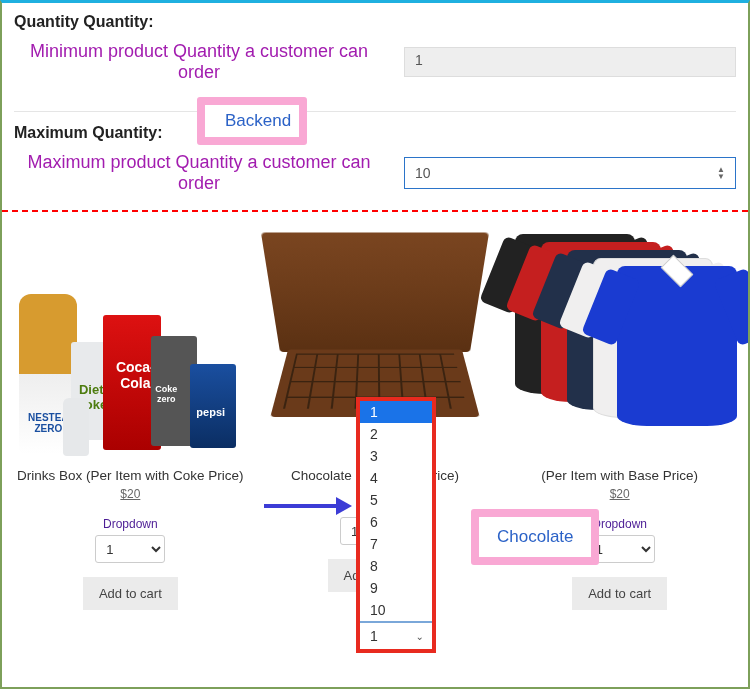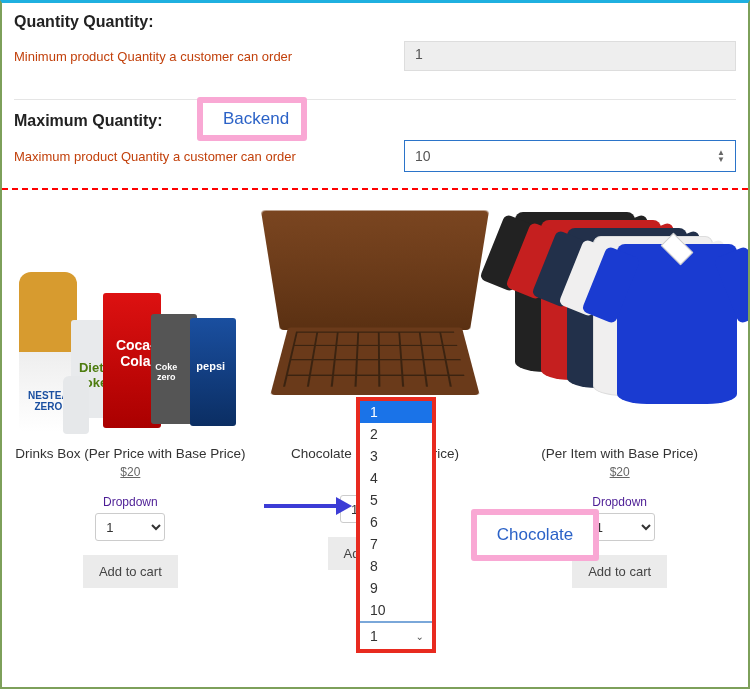--- a/index.html
+++ b/index.html
@@ -23,22 +23,23 @@
     margin-bottom: 10px;
   }
   .row {
     display: flex;
     align-items: center;
     gap: 20px;
     margin-bottom: 8px;
   }
   .hint {
     flex: 0 0 370px;
-    font-size: 13px;
-    color: #c2410c;
+    font-size: 18px;
+    color: #a21caf;
+    text-align: center;
   }
   .field-dis {
     flex: 1;
     height: 30px;
     background: #eee;
     border: 1px solid #ddd;
     padding: 4px 10px;
     font-size: 14px;
     color: #555;
   }
@@ -65,21 +66,21 @@
     border-top: 2px dashed red;
     margin: 16px 0 0 0;
   }
   .hr-light {
     border: none;
     border-top: 1px solid #e5e5e5;
     margin: 28px 0 12px 0;
   }
   .label-box {
     position: absolute;
-    border: 6px solid #f9a8d4;
+    border: 8px solid #f9a8d4;
     border-radius: 3px;
     color: #2b62c7;
     font-size: 17px;
     font-weight: 500;
     padding: 6px 20px;
     background: #fff;
     text-align: center;
   }
   .lb-backend { top: 94px; left: 195px; width: 110px; }
   .lb-frontend { top: 506px; left: 469px; width: 128px; padding: 10px 18px;}
@@ -98,21 +99,21 @@
     height: 230px;
     margin: 0 auto 8px;
     position: relative;
   }
   
   .drinks { position: relative; }
   .can { position: absolute; bottom: 8px; border-radius: 3px; }
   .can1 { width: 44px; height: 98px; background: #e8eaec; left: 56px; bottom: 20px;}
   .can2 { width: 58px; height: 135px; background: linear-gradient(#d11, #a00); left: 88px; bottom: 10px;}
   .can3 { width: 46px; height: 110px; background: #555; left: 136px; bottom: 14px;}
-  .can4 { width: 46px; height: 108px; background: linear-gradient(#1a4fa0,#0b2e63); left: 175px; bottom: 12px;}
+  .can4 { width: 46px; height: 84px; background: linear-gradient(#1a4fa0,#0b2e63); left: 175px; bottom: 12px;}
   .bottle { position: absolute; width: 58px; height: 160px; left: 4px; bottom: 6px; background: linear-gradient(#d79b2f 0%, #d79b2f 50%, #eee 50%, #fff 100%); border-radius: 12px 12px 6px 6px; }
   .bottle-label { position:absolute; bottom:20px; left:6px; width:46px; font-size:10px; font-weight:700; color:#1a4fa0;}
   .minib { position:absolute; width:26px; height:58px; background:#e6e8ea; border-radius:6px 6px 4px 4px; left:48px; bottom:4px;}
   .cantxt { position:absolute; color:#fff; font-size:10px; font-weight:700; transform: rotate(0deg);}
   
   .choco { position: relative; }
   .box-base { position:absolute; width:190px; height:100px; background:#6a3a1a; left:20px; bottom:30px; transform: perspective(400px) rotateX(48deg); border-radius:4px; }
   .box-grid { position:absolute; width:170px; height:82px; left:30px; bottom:40px; transform: perspective(400px) rotateX(48deg); background:
      repeating-linear-gradient(#3b2310 0 2px, transparent 2px 22px),
      repeating-linear-gradient(90deg,#3b2310 0 2px, transparent 2px 22px); }
@@ -217,21 +218,21 @@
           <span class="cantxt" style="left:6px;top:44px;font-size:14px;">Coca-Cola</span>
         </div>
       <div class="can can3">
           <span class="cantxt" style="left:4px;top:48px;font-size:9px;">Coke<br>zero</span>
         </div>
       <div class="can can4">
           <span class="cantxt" style="left:6px;top:42px;font-size:11px;">pepsi</span>
         </div>
       <div class="minib"></div>
     </div>
-    <div class="pname">Drinks Box (Per Price with Base Price)</div>
+    <div class="pname">Drinks Box (Per Item with Coke Price)</div>
     <div class="pprice">$20</div>
     <span class="control-label">Dropdown</span>
     <select class="qty">
       <option>1</option>
     </select><br>
     <button class="btn-cart">Add to cart</button>
   </div>
 
   <div class="card">
     <div class="img-box choco">

